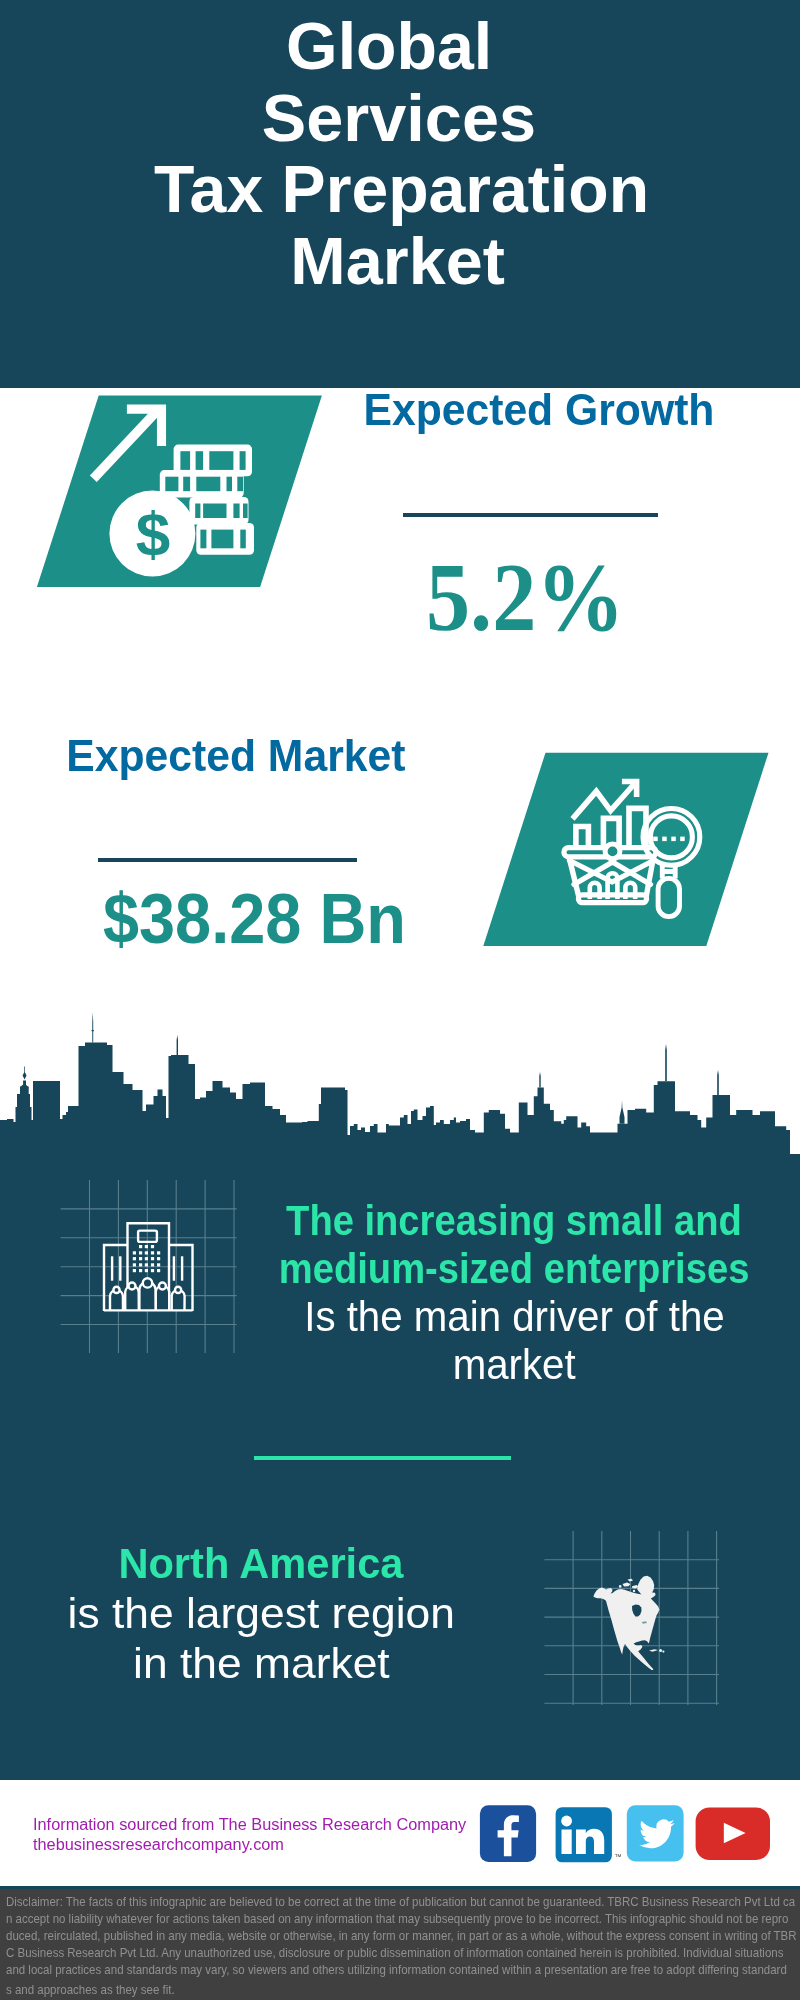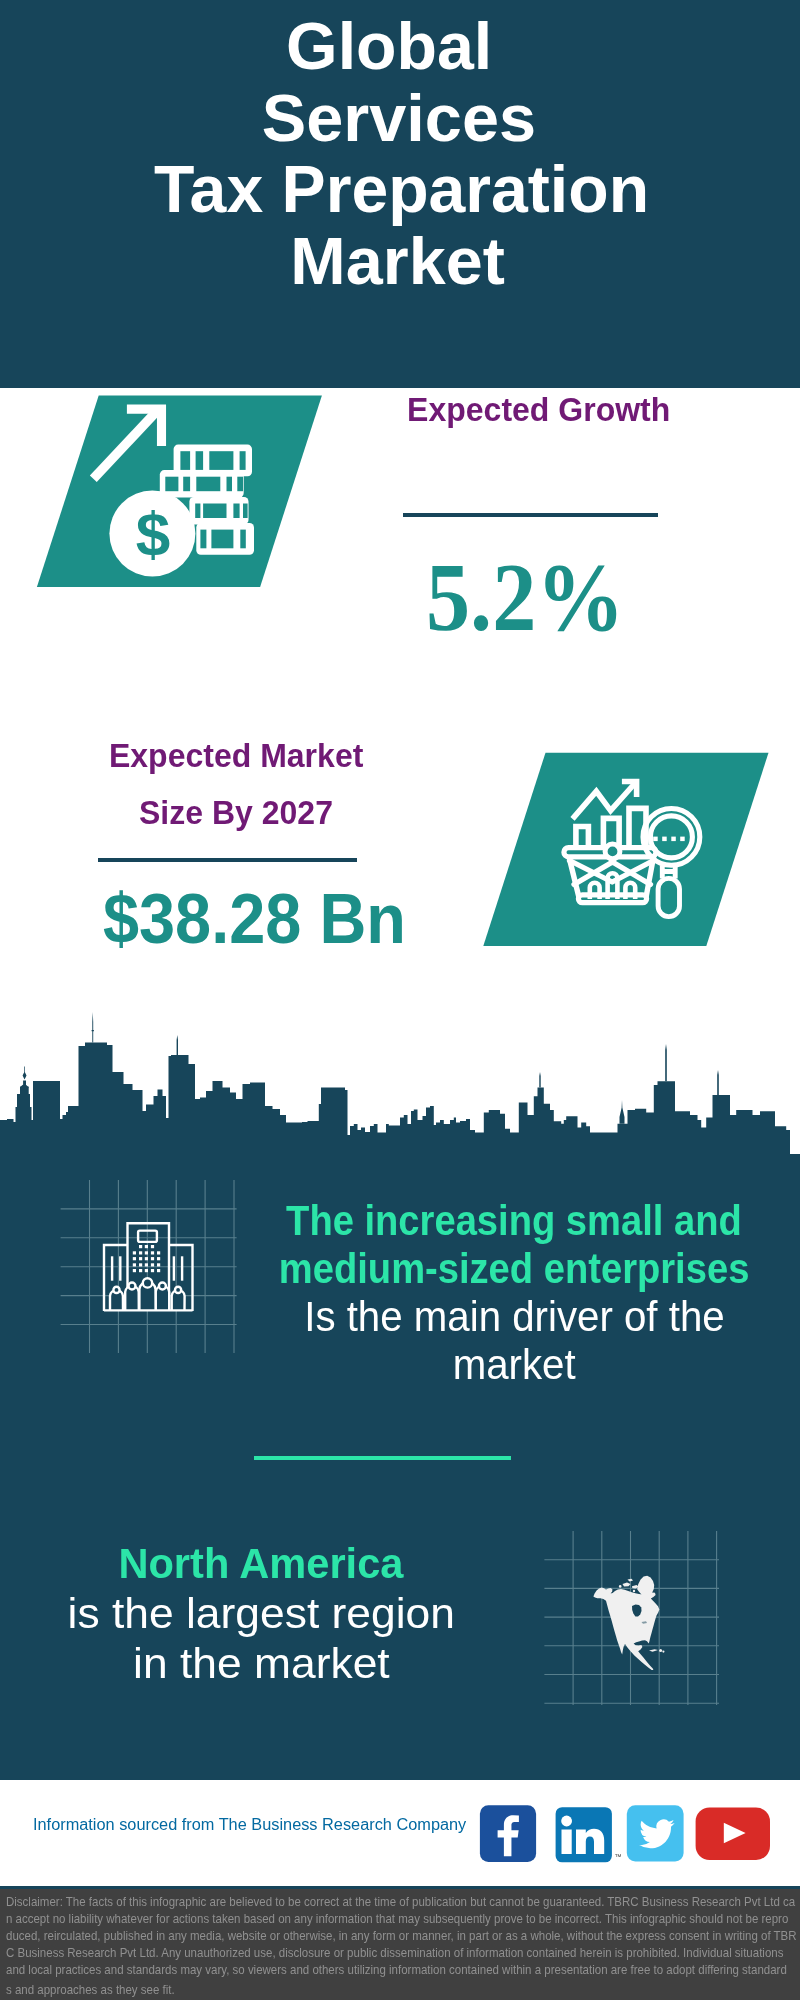--- a/index.html
+++ b/index.html
@@ -11,38 +11,38 @@
   #title{position:absolute;left:0;top:10.8px;width:800px;text-align:center;
          color:#fff;font-size:66px;font-weight:700;line-height:71.7px;}
   #title .ln{display:block;}
   #title .ln i{display:inline-block;font-style:normal;transform-origin:50% 50%;}
   #ln-global{transform:translateX(-10.5px);}
   #ln-global i{transform:scaleX(1.004);}
   #ln-tax i{transform:scaleX(1.002) translateX(1.6px);}
   #ln-serv i{transform:scaleX(1.01) translateX(-0.9px);}
   #ln-mark i{transform:scaleX(1.008) translateX(-2.8px);}
   
-  .statlabel{position:absolute;text-align:center;color:#701a75;font-weight:700;
-             font-size:33px;line-height:57.6px;}
+  .statlabel{position:absolute;text-align:center;color:#0369a1;font-weight:700;
+             font-size:44px;line-height:57.6px;}
   .statlabel span{display:block;}
   .statlabel i{display:inline-block;font-style:normal;transform-origin:50% 50%;transform:scaleX(.97);}
   .rule{position:absolute;height:4px;background:#17455a;}
   .bignum{position:absolute;text-align:center;font-weight:700;color:#1c8f88;white-space:nowrap;}
   .bignum i{display:inline-block;font-style:normal;transform-origin:50% 50%;}
   
   #darkbody{left:0;top:1166px;width:800px;height:614px;background:#17455a;}
   .stmt{position:absolute;text-align:center;}
   .stmt span{display:block;}
   .stmt i{display:inline-block;font-style:normal;transform-origin:50% 50%;}
   .mint{color:#2ce5a8;font-weight:700;}
   .wht{color:#fff;font-weight:400;}
   .rule-green{position:absolute;height:4px;background:#2ce5a8;}
   
   #footer{left:0;top:1780px;width:800px;height:107px;background:#fff;}
-  #foot-text{position:absolute;left:33px;top:1814.5px;color:#0369a1;font-size:16px;line-height:20.2px;
+  #foot-text{position:absolute;left:33px;top:1814.5px;color:#a21caf;font-size:16px;line-height:20.2px;
              white-space:nowrap;}
   #foot-text i{display:inline-block;font-style:normal;transform-origin:0% 50%;transform:scaleX(1.02);}
   #rule-bottom{position:absolute;left:0;top:1886px;width:800px;height:2.6px;background:#17455a;}
   #disclaimer{position:absolute;left:0;top:1888.6px;width:800px;height:111.4px;background:#404040;
               color:#909090;font-size:13px;}
   #disclaimer .dl{position:absolute;left:6px;white-space:pre;line-height:13px;}
   #disclaimer i{display:inline-block;font-style:normal;transform-origin:0% 50%;transform:scaleX(.884);}
 </style>
 </head>
 <body>
@@ -87,21 +87,20 @@
   </svg>
   <div class="statlabel" style="left:339px;top:380.7px;width:400px;">
     <span><i>Expected Growth</i></span>
   </div>
   <div class="rule" style="left:402.9px;top:513px;width:255px;"></div>
   <div class="bignum" style="left:324.8px;top:548px;width:400px;font-size:98px;line-height:98px;font-family:Liberation Serif, serif;">
     <i style="transform:scaleX(.90)">5.2%</i>
   </div>
   <div class="statlabel" style="left:36px;top:726.7px;width:400px;">
     <span><i>Expected Market</i></span>
-    <span><i>Size By 2027</i></span>
   </div>
   <div class="rule" style="left:98.3px;top:858px;width:258.7px;"></div>
   <div class="bignum" style="left:54.5px;top:881px;width:400px;font-size:70px;line-height:77px;">
     <i style="transform:scaleX(.927)">$38.28 Bn</i>
   </div>
   <svg class="abs" style="left:440px;top:740px;width:360px;height:220px;" viewBox="440 740 360 220">
     <polygon points="483.3,946 545.5,752.7 768.5,752.7 706.3,946" fill="#1c8f88"></polygon>
     <g>
         <path d="M572.5,818.8 L596.3,791.3 L610.6,810.6 L636.5,781.5" fill="none" stroke="#fff" stroke-width="5.6" stroke-linejoin="miter"></path>
         <path d="M621.9,781.5 L636.6,781.5 L636.6,796.9" fill="none" stroke="#fff" stroke-width="5.6" stroke-linejoin="miter"></path>
@@ -229,20 +228,21 @@
         <circle cx="641.0" cy="1589.0" r="1.4" fill="#f0f0f0"></circle>
         <path d="M649.0,1650.4 L654.5,1649.2 L658.0,1650.0 L652.5,1651.8 Z" fill="#f0f0f0"></path>
         <circle cx="660.6" cy="1650.4" r="1.5" fill="#f0f0f0"></circle>
         <circle cx="663.4" cy="1651.6" r="1.1" fill="#f0f0f0"></circle>
         <path d="M641.5,1622.0 L646.0,1621.2 L647.0,1623.0 L643.0,1623.8 Z" fill="#17455a" opacity="0.5"></path>
       </g>
   </svg>
   <div id="footer" class="abs"></div>
   <div id="foot-text">
     <div><i>Information sourced from The Business Research Company</i></div>
+    <div><i>thebusinessresearchcompany.com</i></div>
   </div>
   <svg class="abs" style="left:470px;top:1795px;width:320px;height:80px;" viewBox="470 1795 320 80">
 <g>
         <rect x="479.9" y="1805.3" width="56.2" height="56.6" rx="8.5" fill="#1b509c"></rect>
         <g transform="translate(484.05,1811.2) scale(2.05)">
           <path d="M15.12 5.32H17V2.14A26.11 26.11 0 0014.26 2C11.54 2 9.68 3.66 9.68 6.7v2.62H6.61v3.56h3.07V22h3.68v-9.12h3.06l.46-3.56h-3.52V7.05c0-1.03.28-1.73 1.76-1.73z" fill="#fff"></path>
         </g>
       </g>
       <g>
         <rect x="555.6" y="1807.2" width="56.3" height="55.1" rx="6.5" fill="#0a77b5"></rect>

